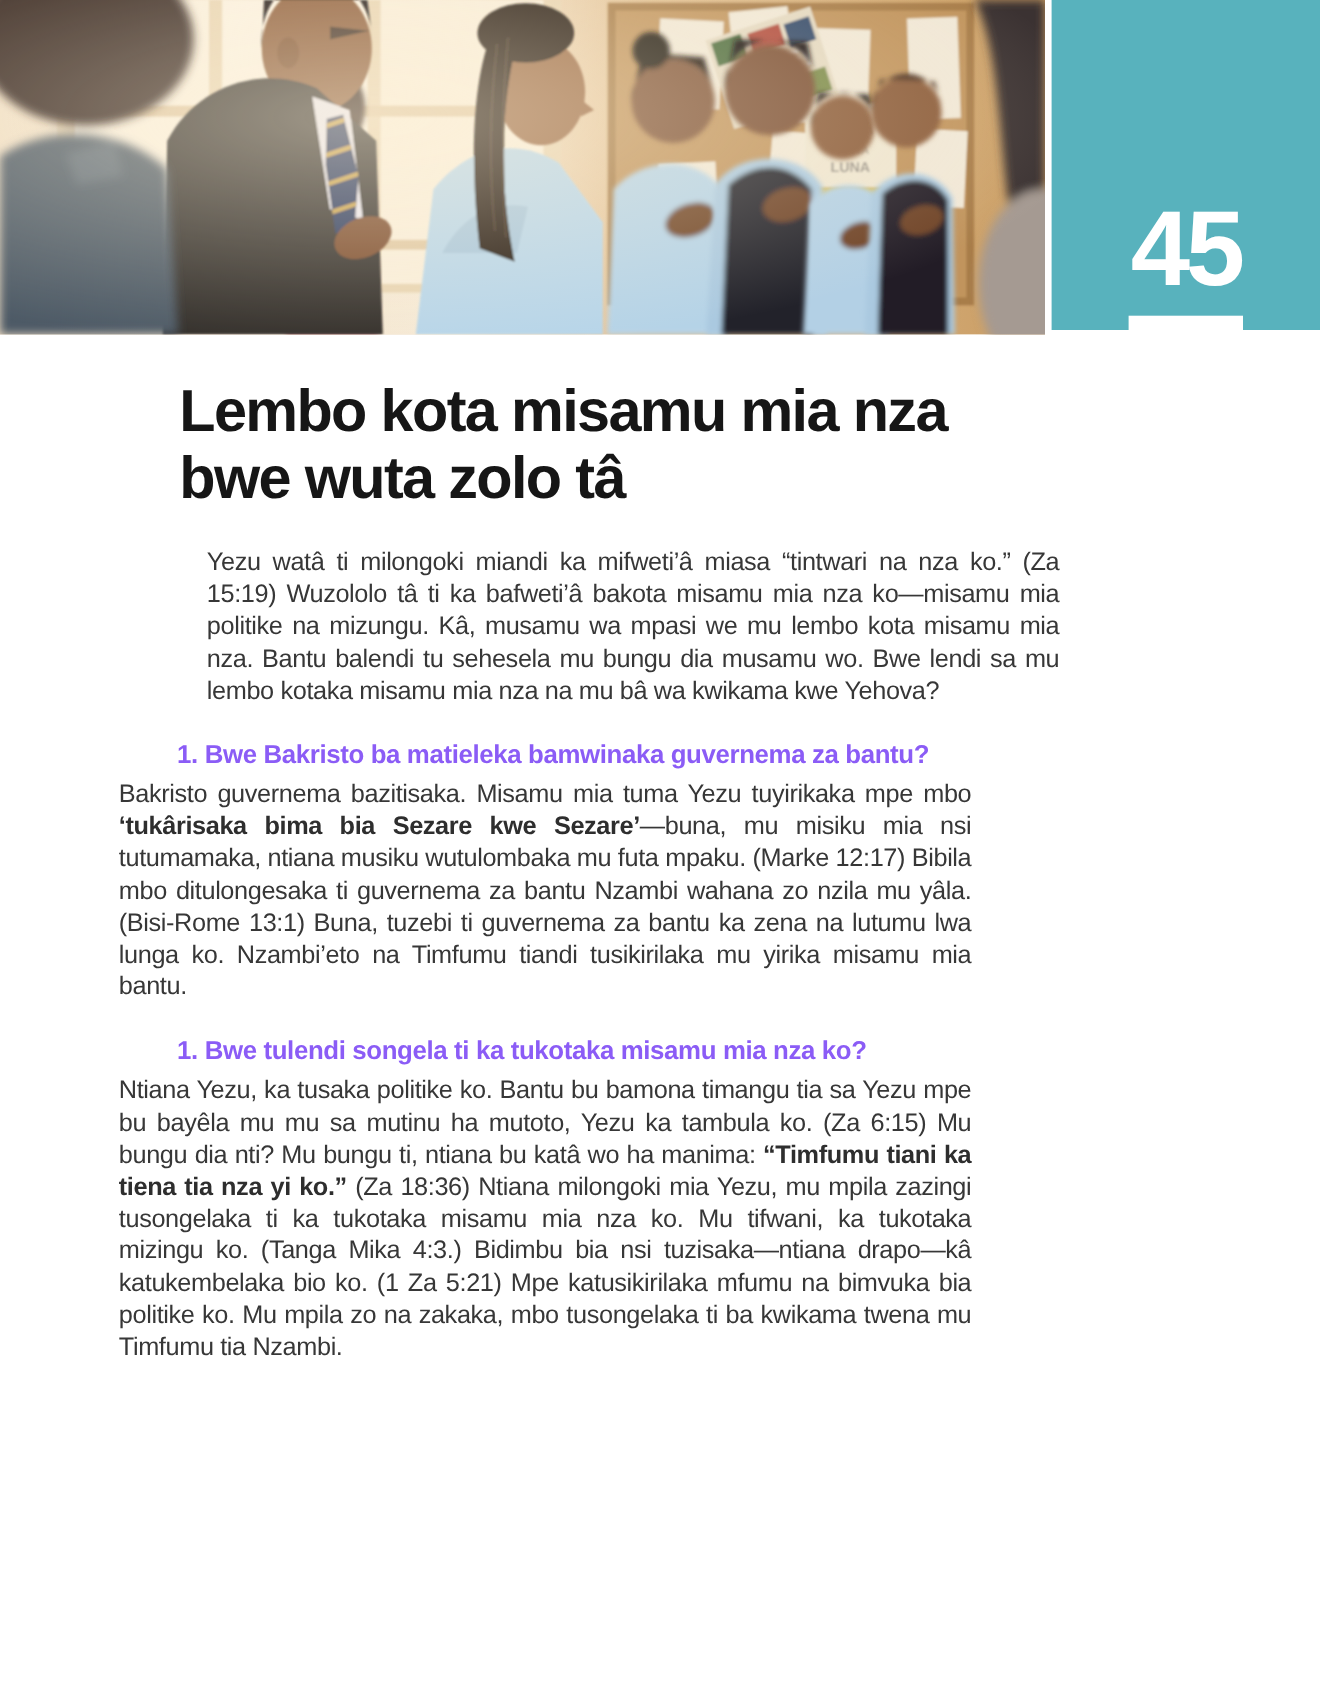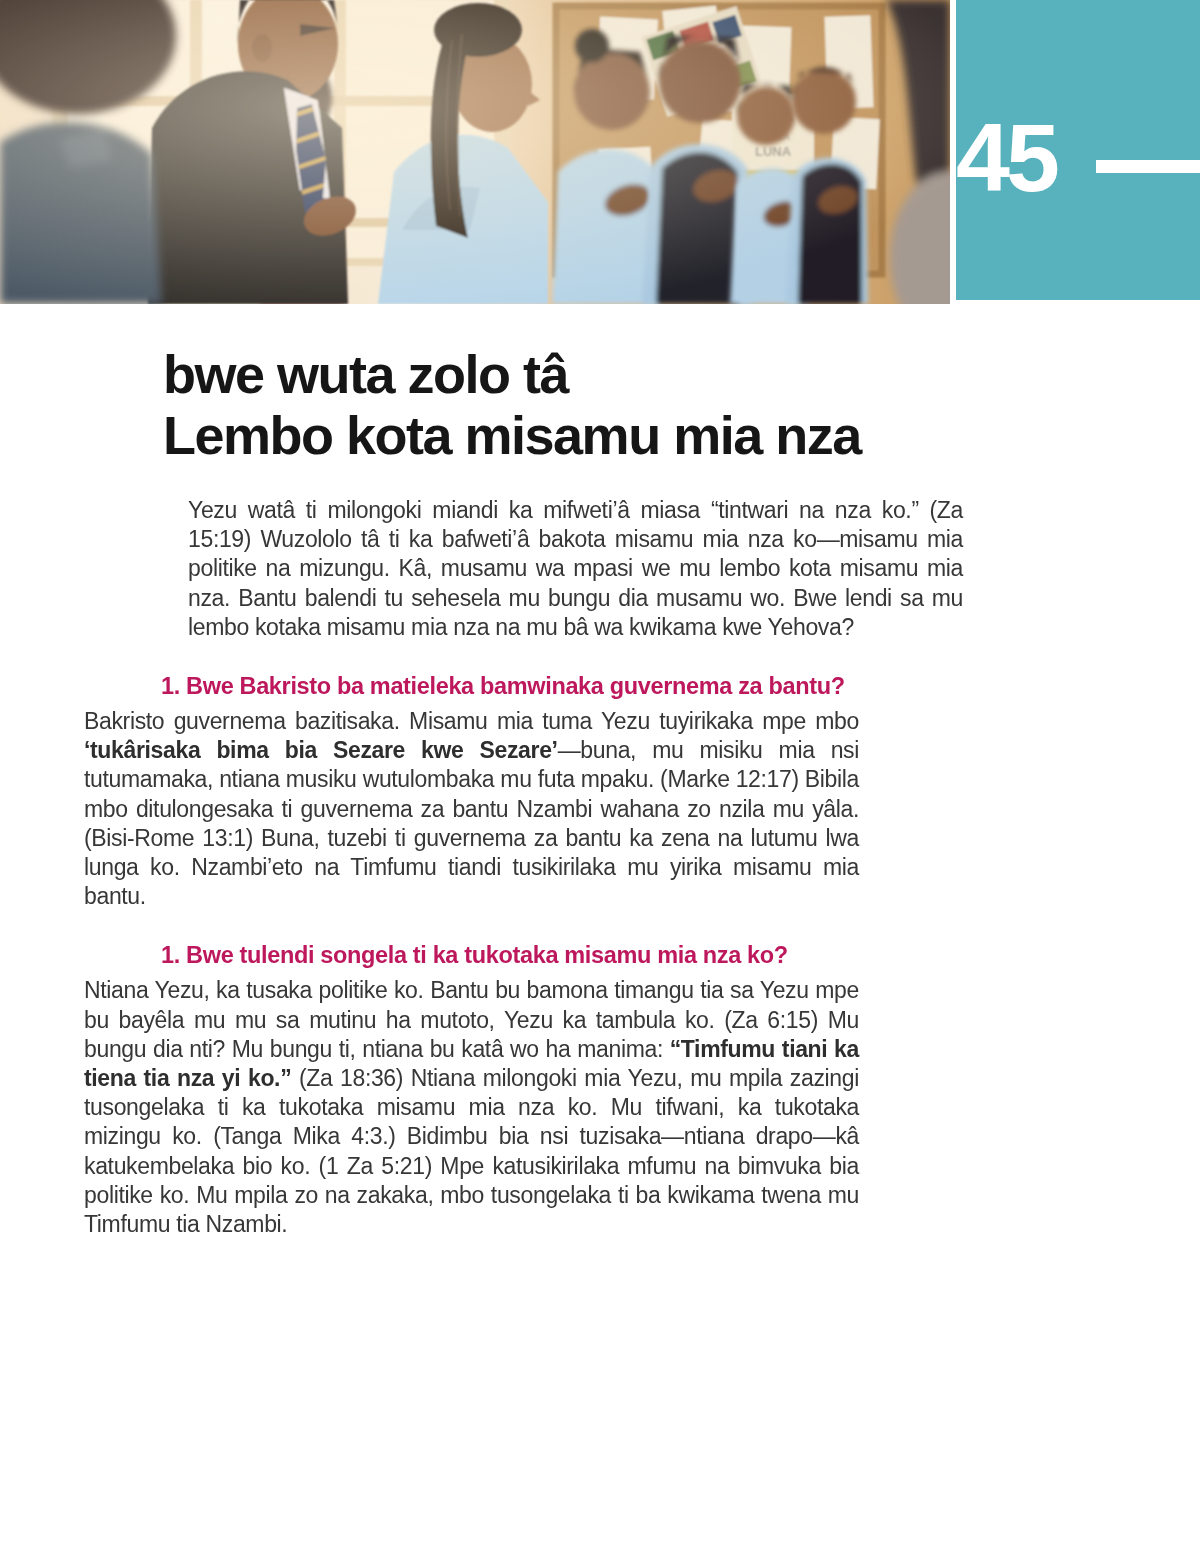--- a/index.html
+++ b/index.html
@@ -6,44 +6,44 @@
   .page{
     position:relative;width:1200px;height:1543px;background:#ffffff;
     font-family:"Liberation Sans",sans-serif;overflow:hidden;
   }
   
   .header{position:absolute;top:0;left:0;width:1200px;height:304px;}
   .photo{position:absolute;top:0;left:0;width:950px;height:304px;overflow:hidden;background:#e9d3ae;}
   .photo svg{display:block;}
   .lesson-box{
     position:absolute;top:0;left:956px;width:244px;height:300px;background:#58b2bd;
-    display:flex;flex-direction:row;align-items:center;justify-content:space-between;
+    display:flex;flex-direction:column;align-items:center;justify-content:flex-end;
     box-sizing:border-box;padding-top:16px;
   }
   .lesson-number{
     font-size:97px;font-weight:700;color:#ffffff;line-height:0.92;letter-spacing:-4px;
   }
   .lesson-underline{width:104px;height:13px;background:#ffffff;margin-top:17px;}
   
   .content{position:absolute;top:304px;left:0;width:1200px;}
   .page-title{
     margin:40px 0 0 163px;width:780px;
     font-size:54px;line-height:61px;font-weight:700;color:#161616;letter-spacing:-1.5px;
   }
   .page-title span{display:block;}
   .body-text{
     font-size:23px;line-height:29.2px;color:#373737;letter-spacing:-0.35px;
     text-align:justify;
   }
   .intro{margin:30px 0 0 188px;width:775px;}
   .q-heading{
     margin:30px 0 0 161px;width:802px;
-    font-size:23.5px;line-height:28px;font-weight:700;color:#be185d;letter-spacing:-0.35px;
-  }
-  .para{margin:7px 0 0 84px;width:775px;}
+    font-size:23.5px;line-height:28px;font-weight:700;color:#8b5cf6;letter-spacing:-0.35px;
+  }
+  .para{margin:7px 0 0 108px;width:775px;}
   .para b{font-weight:700;color:#2e2e2e;}
 </style>
 </head>
 <body>
 
 <div class="page">
 
   <div class="header">
 
     <div class="photo">
@@ -199,22 +199,22 @@
 
     <div class="lesson-box">
       <div class="lesson-number">45</div>
       <div class="lesson-underline"></div>
     </div>
   </div>
 
   <div class="content">
 
     <h1 class="page-title">
+      <span>Lembo kota misamu mia nza</span>
       <span>bwe wuta zolo tâ</span>
-      <span>Lembo kota misamu mia nza</span>
     </h1>
 
     <p class="body-text intro">Yezu watâ ti milongoki miandi ka mifweti’â miasa “tintwari na nza ko.” (Za 15:19) Wuzololo tâ ti ka bafweti’â bakota misamu mia nza ko—misamu mia politike na mizungu. Kâ, musamu wa mpasi we mu lembo kota misamu mia nza. Bantu balendi tu sehesela mu bungu dia musamu wo. Bwe lendi sa mu lembo kotaka misamu mia nza na mu bâ wa kwikama kwe Yehova?</p>
 
     <h2 class="q-heading">1. Bwe Bakristo ba matieleka bamwinaka guvernema za bantu?</h2>
     <p class="body-text para"><span>Bakristo guvernema bazitisaka. Misamu mia tuma Yezu tuyirikaka mpe mbo </span><b>‘tukârisaka bima bia Sezare kwe Sezare’</b><span>—buna, mu misiku mia nsi tutumamaka, ntiana musiku wutulombaka mu futa mpaku. (Marke 12:17) Bibila mbo ditulongesaka ti guvernema za bantu Nzambi wahana zo nzila mu yâla. (Bisi-Rome 13:1) Buna, tuzebi ti guvernema za bantu ka zena na lutumu lwa lunga ko. Nzambi’eto na Timfumu tiandi tusikirilaka mu yirika misamu mia bantu.</span></p>
 
     <h2 class="q-heading">1. Bwe tulendi songela ti ka tukotaka misamu mia nza ko?</h2>
     <p class="body-text para"><span>Ntiana Yezu, ka tusaka politike ko. Bantu bu bamona timangu tia sa Yezu mpe bu bayêla mu mu sa mutinu ha mutoto, Yezu ka tambula ko. (Za 6:15) Mu bungu dia nti? Mu bungu ti, ntiana bu katâ wo ha manima: </span><b>“Timfumu tiani ka tiena tia nza yi ko.”</b><span> (Za 18:36) Ntiana milongoki mia Yezu, mu mpila zazingi tusongelaka ti ka tukotaka misamu mia nza ko. Mu tifwani, ka tukotaka mizingu ko. (Tanga Mika 4:3.) Bidimbu bia nsi tuzisaka—ntiana drapo—kâ katukembelaka bio ko. (1 Za 5:21) Mpe katusikirilaka mfumu na bimvuka bia politike ko. Mu mpila zo na zakaka, mbo tusongelaka ti ba kwikama twena mu Timfumu tia Nzambi.</span></p>
 

